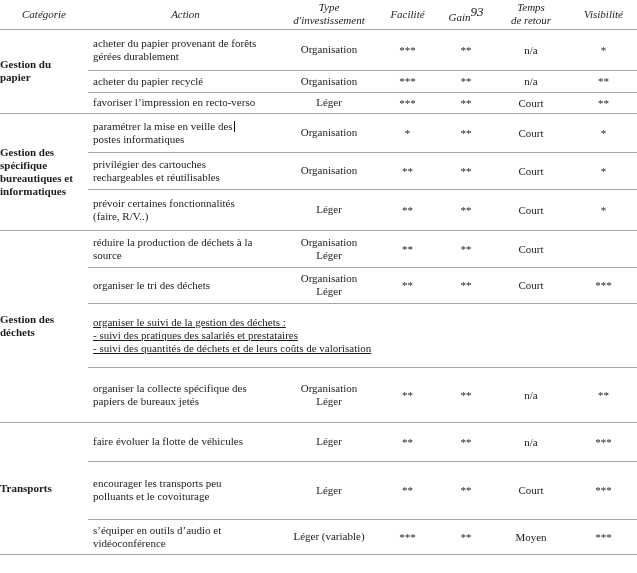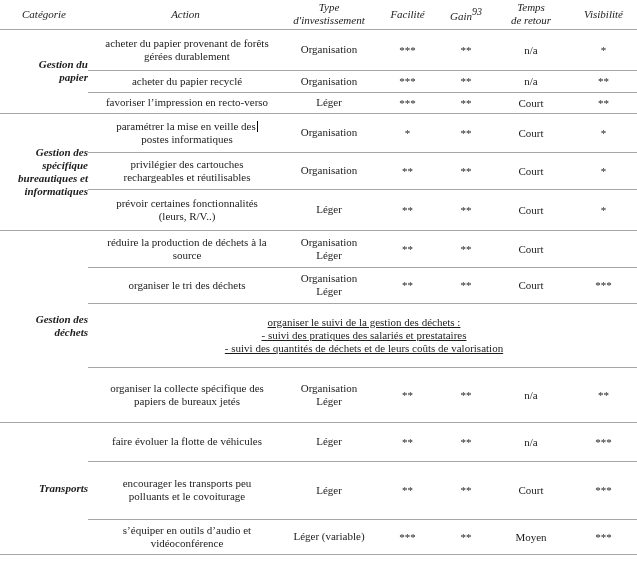--- a/index.html
+++ b/index.html
@@ -30,28 +30,27 @@
     padding: 0;
     vertical-align: middle;
     border-bottom: 1.5px solid #a6a6a6;
     font-size: 11px;
     font-weight: normal;
   }
   th {
     font-style: italic;
     text-align: center;
   }
-  th sup { font-size: 10px; font-style: italic; }
+  th sup { font-size: 13px; font-style: italic; }
   td.cat-cell {
     font-weight: bold;
-    text-align: right;
-    font-style: italic;
+    text-align: left;
   }
   td.action-cell {
-    text-align: center;
+    text-align: left;
     padding-left: 5px;
     padding-right: 2px;
   }
   td.center-cell {
     text-align: center;
   }
   .ln {
     white-space: nowrap;
     line-height: 13px;
   }
@@ -189,21 +188,21 @@
           <div class="ln">Organisation</div>
         </td>
         <td class="center-cell">**</td>
         <td class="center-cell">**</td>
         <td class="center-cell">Court</td>
         <td class="center-cell">*</td>
       </tr>
       <tr class="r5">
         <td class="action-cell">
           <div class="ln">prévoir certaines fonctionnalités</div>
-          <div class="ln">(leurs, R/V..)</div>
+          <div class="ln">(faire, R/V..)</div>
         </td>
         <td class="center-cell">
           <div class="ln">Léger</div>
         </td>
         <td class="center-cell">**</td>
         <td class="center-cell">**</td>
         <td class="center-cell">Court</td>
         <td class="center-cell">*</td>
       </tr>
       <tr class="r6">

